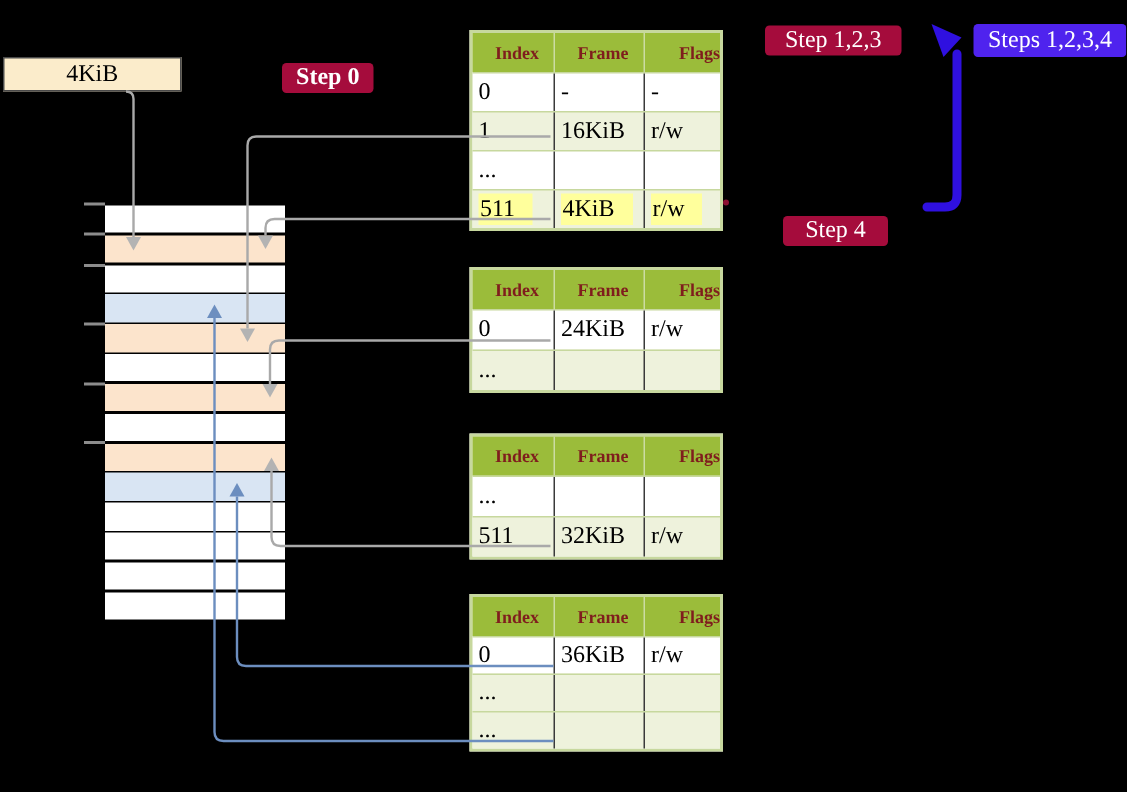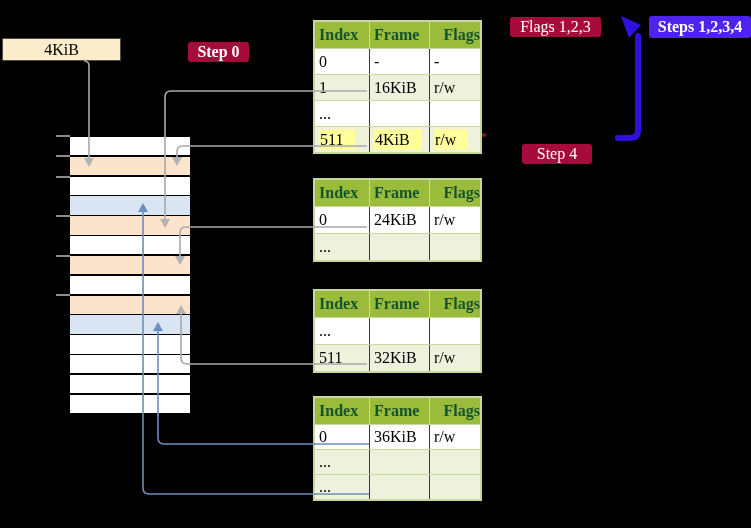--- a/index.html
+++ b/index.html
@@ -3,42 +3,42 @@
 <meta charset="utf-8">
 <style>
   html,body{margin:0;padding:0;background:#000;}
   #canvas{position:relative;width:751px;height:528px;background:#000;overflow:hidden;
           font-family:"Liberation Serif", serif;}
 
   
   .badge{position:absolute;color:#fff;text-align:center;border-radius:3px;
          font-size:16px;white-space:nowrap;z-index:3;}
   .badge-red{background:var(--badge_red);}
-  .badge-blue{background:var(--badge_blue);font-weight:bold;}
+  .badge-blue{background:var(--badge_blue);}
 
   
   .size-label{position:absolute;left:2px;top:38px;width:117px;height:21px;line-height:21px;
               background:var(--label_wheat);border:1px solid #4a4a4a;color:#000;
               text-align:center;font-size:16px;z-index:3;}
 
   
   #memory-stack{position:absolute;left:70px;top:137px;width:120px;height:276px;
                 display:grid;grid-template-rows:repeat(14,1fr);row-gap:1.6px;z-index:1;}
   .mrow{width:100%;}
   .mrow.white{background:#ffffff;}
   .mrow.peach{background:var(--frame_peach);}
   .mrow.blue{background:var(--frame_light_blue);}
   .tick{position:absolute;left:56px;width:14px;height:2px;background:var(--tick_gray);z-index:1;}
 
   
   .ptable{position:absolute;left:313px;width:165px;border:2px solid var(--table_border_light);
           background:#fff;z-index:2;}
   .thead{display:grid;grid-template-columns:55px 60px 50px;}
-  .th{background:var(--table_header_green);color:#14532d;font-weight:bold;font-size:16px;
-      padding-left:4px;border-right:1px solid #ccdca2;box-sizing:border-box;}
+  .th{background:var(--table_header_green);color:#7f1d1d;font-weight:bold;font-size:12px;
+      padding-left:15px;border-right:1px solid #ccdca2;box-sizing:border-box;}
   .th:last-child{border-right:none;text-align:right;}
   .trow{display:grid;grid-template-columns:55px 60px 50px;border-top:1px solid var(--table_border_light);}
   .trow.alt{background:var(--table_row_alt);}
   .td{font-size:16px;color:#000;padding-left:4px;border-right:1px solid #3a3a3a;
       box-sizing:border-box;overflow:hidden;white-space:nowrap;}
   .td:last-child{border-right:none;}
   .h27 .th,.h27 .td{height:26px;line-height:26px;}
   .r26 .td{height:25px;line-height:25px;}
   .r27 .td{height:26px;line-height:26px;}
   .r25 .td{height:24px;line-height:24px;}
@@ -54,21 +54,21 @@
   .cloop{stroke:var(--loop_arrow_blue);stroke-width:6;fill:none;stroke-linecap:round;}
   .cloop-head{fill:var(--loop_arrow_blue);stroke:none;}
 </style>
 </head>
 <body>
 
 <div id="canvas">
 
   <div class="size-label">4KiB</div>
   <div class="badge badge-red" style="left:188px;top:42px;width:61px;height:20px;line-height:20px;font-weight:bold;">Step 0</div>
-  <div class="badge badge-red" style="left:510px;top:17px;width:91px;height:20px;line-height:20px;">Flags 1,2,3</div>
+  <div class="badge badge-red" style="left:510px;top:17px;width:91px;height:20px;line-height:20px;">Step 1,2,3</div>
   <div class="badge badge-blue" style="left:649px;top:16px;width:102px;height:22px;line-height:22px;">Steps 1,2,3,4</div>
   <div class="badge badge-red" style="left:522px;top:144px;width:70px;height:20px;line-height:20px;">Step 4</div>
 
   <div id="memory-stack">
       <div class="mrow white"></div>
       <div class="mrow peach"></div>
       <div class="mrow white"></div>
       <div class="mrow blue"></div>
       <div class="mrow peach"></div>
       <div class="mrow white"></div>

